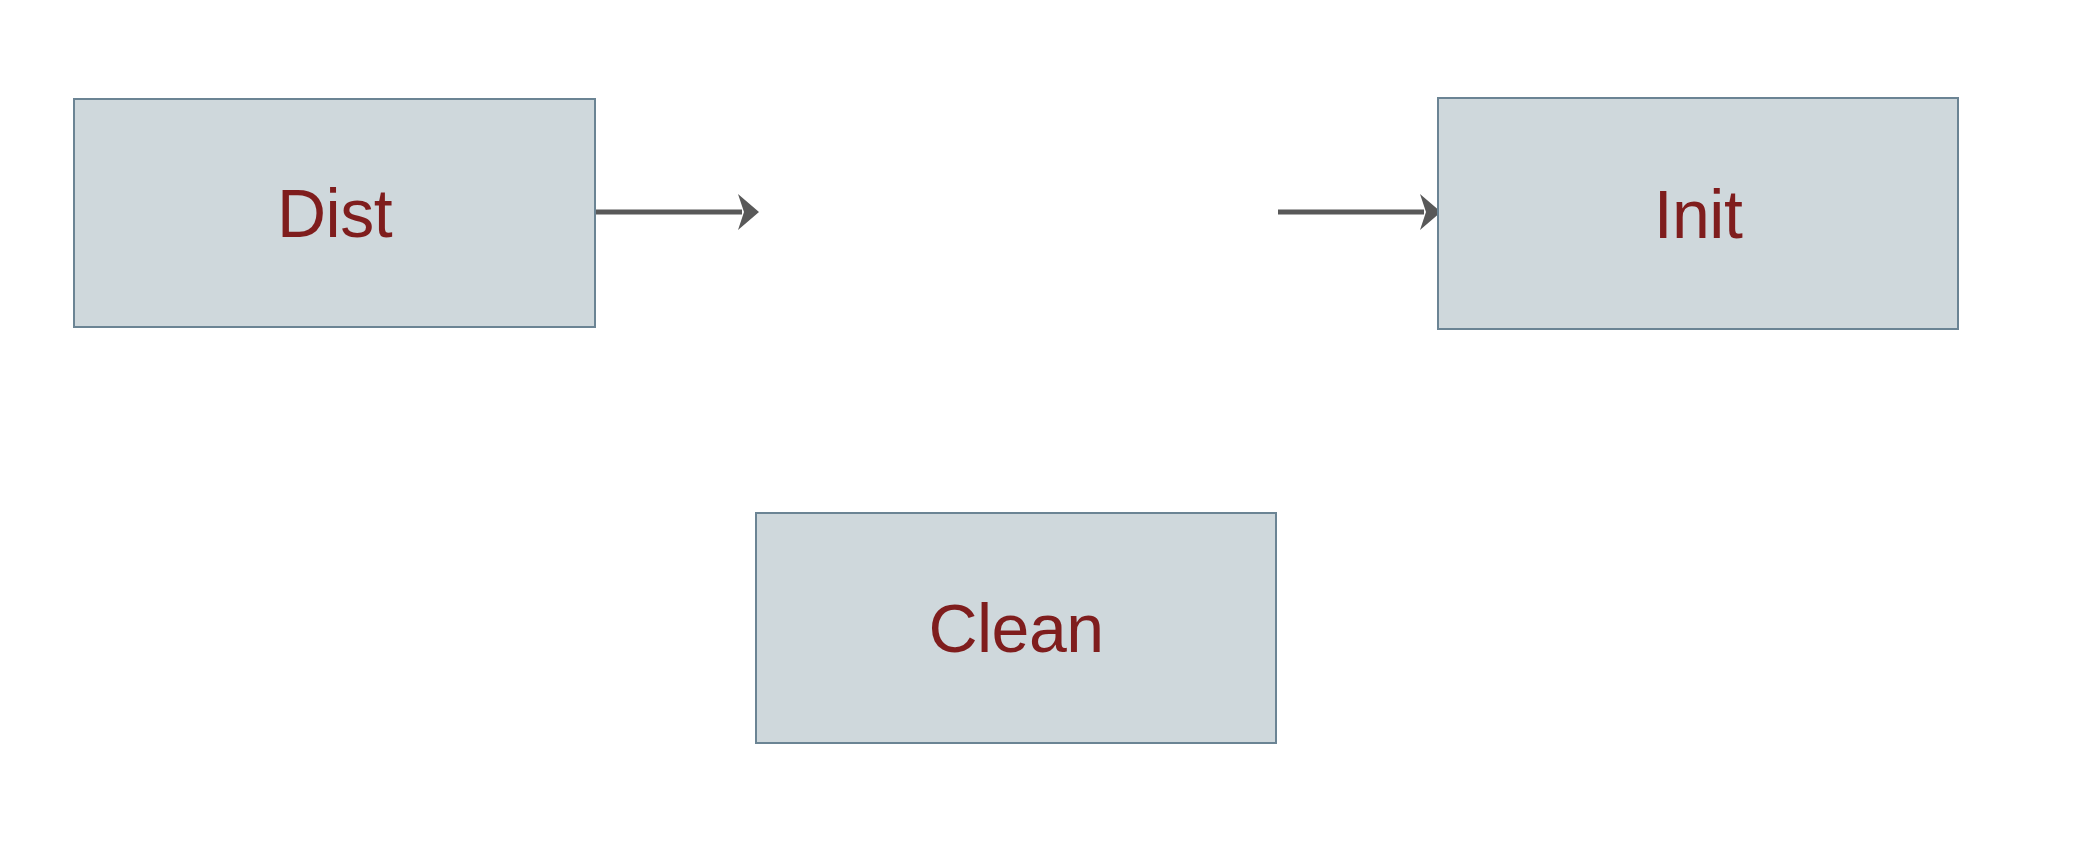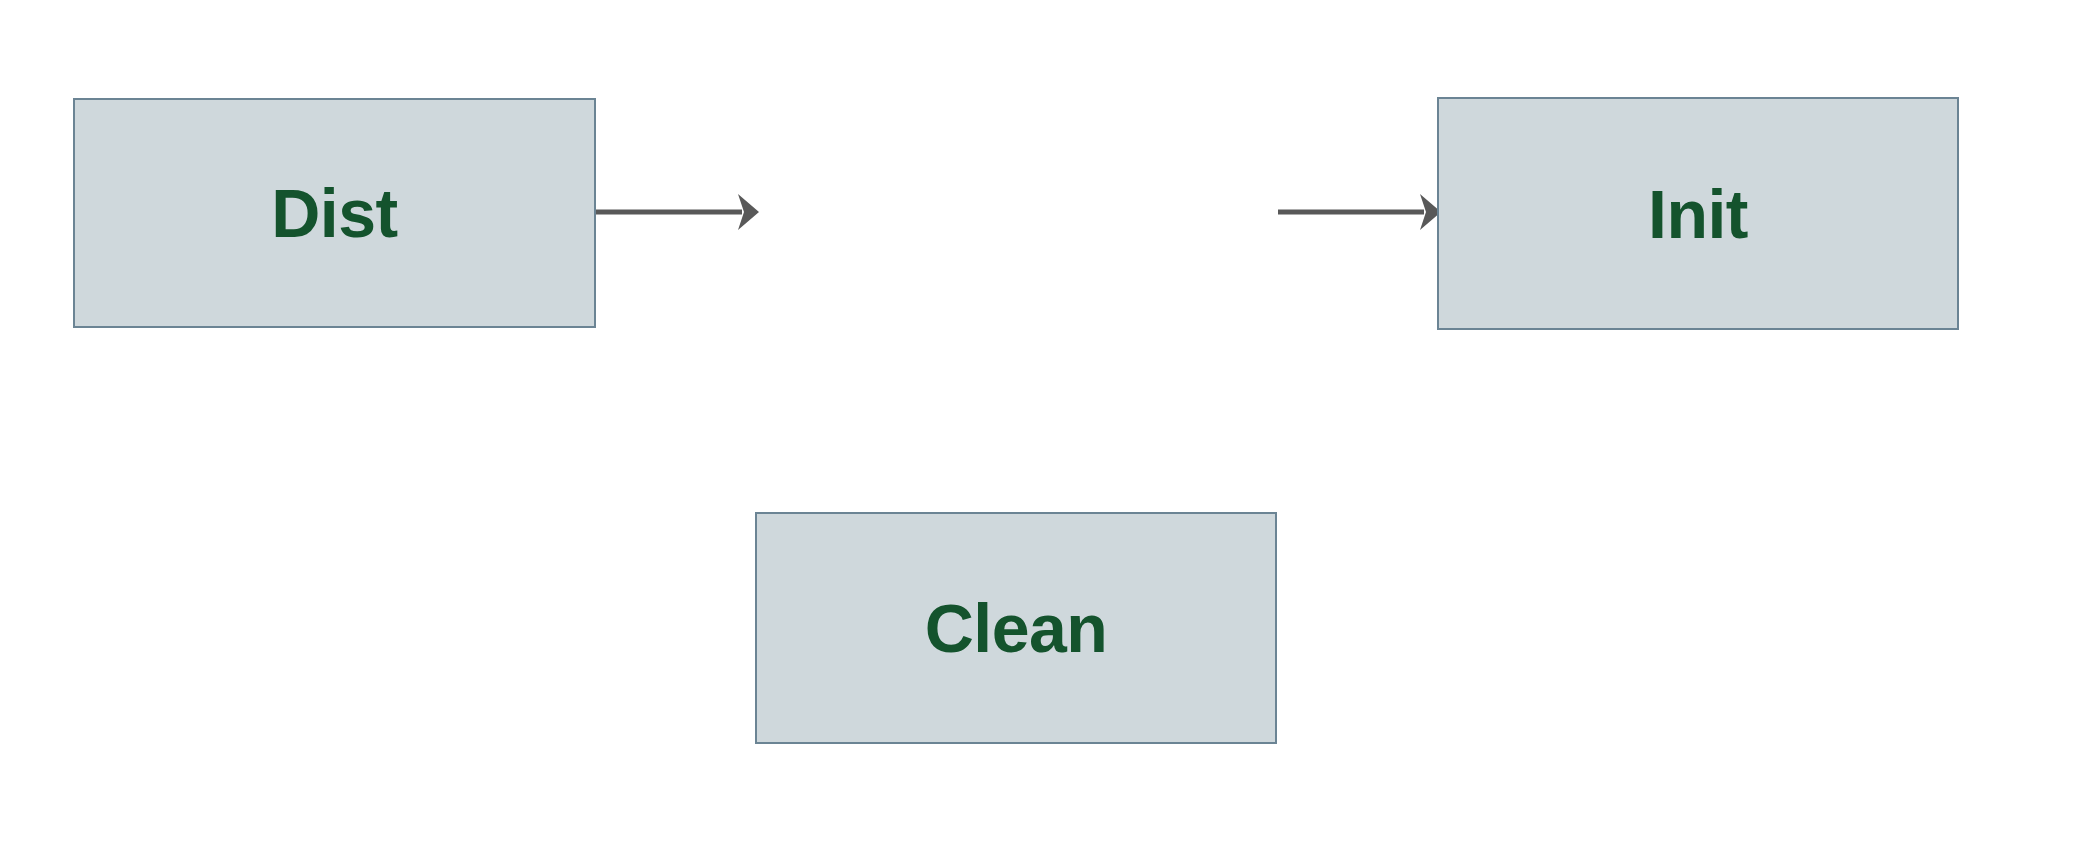--- a/index.html
+++ b/index.html
@@ -23,22 +23,22 @@
     box-sizing: border-box;
     background: #cfd8dc;
     border: 2px solid #6b8494;
     display: flex;
     align-items: center;
     justify-content: center;
   }
   .node-label {
     font-family: "Liberation Sans", sans-serif;
     font-size: 68px;
-    font-weight: 700;
-    color: #14532d;
+    font-weight: 400;
+    color: #7f1d1d;
     line-height: 1;
     letter-spacing: -0.5px;
     white-space: nowrap;
     user-select: none;
   }
   
   #node-dist    { left: 73px;   top: 98px;  width: 523px; height: 230px; }
   #node-compile { left: 755px;  top: 97px;  width: 522px; height: 232px; }
   #node-init    { left: 1437px; top: 97px;  width: 522px; height: 233px; }
   #node-clean   { left: 755px;  top: 512px; width: 522px; height: 232px; }

